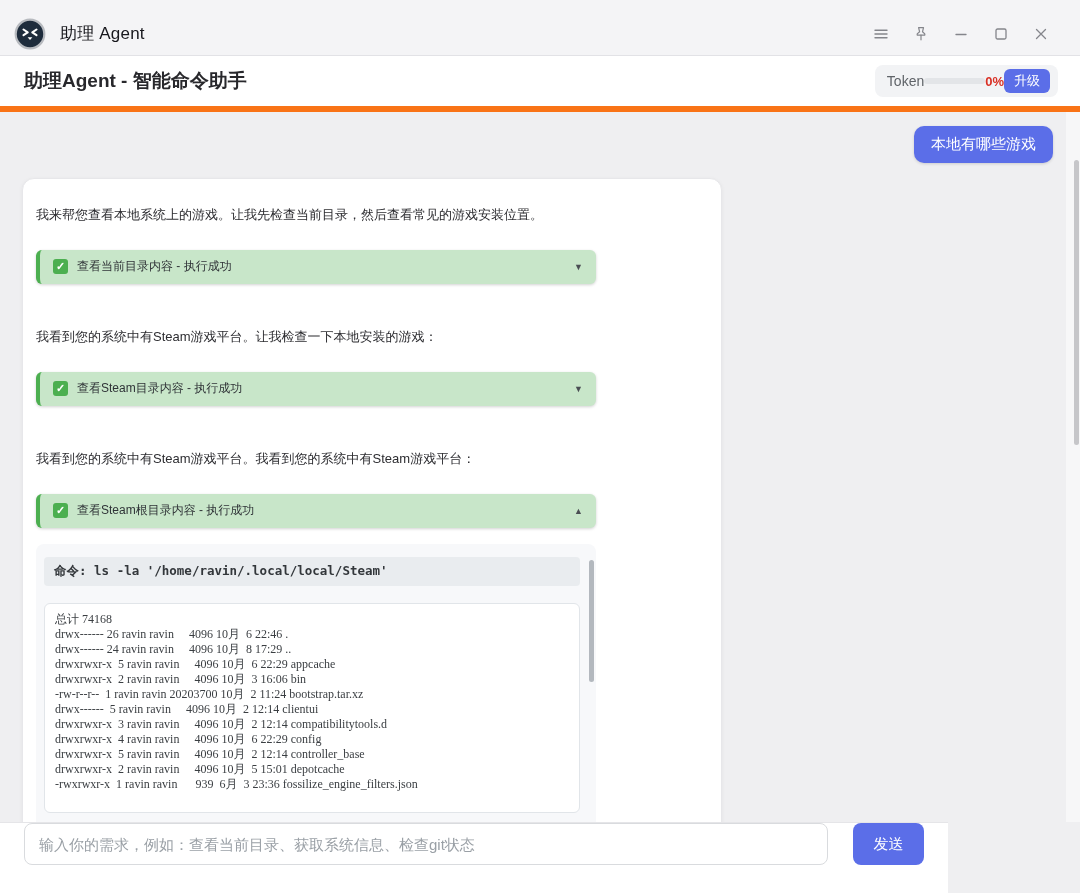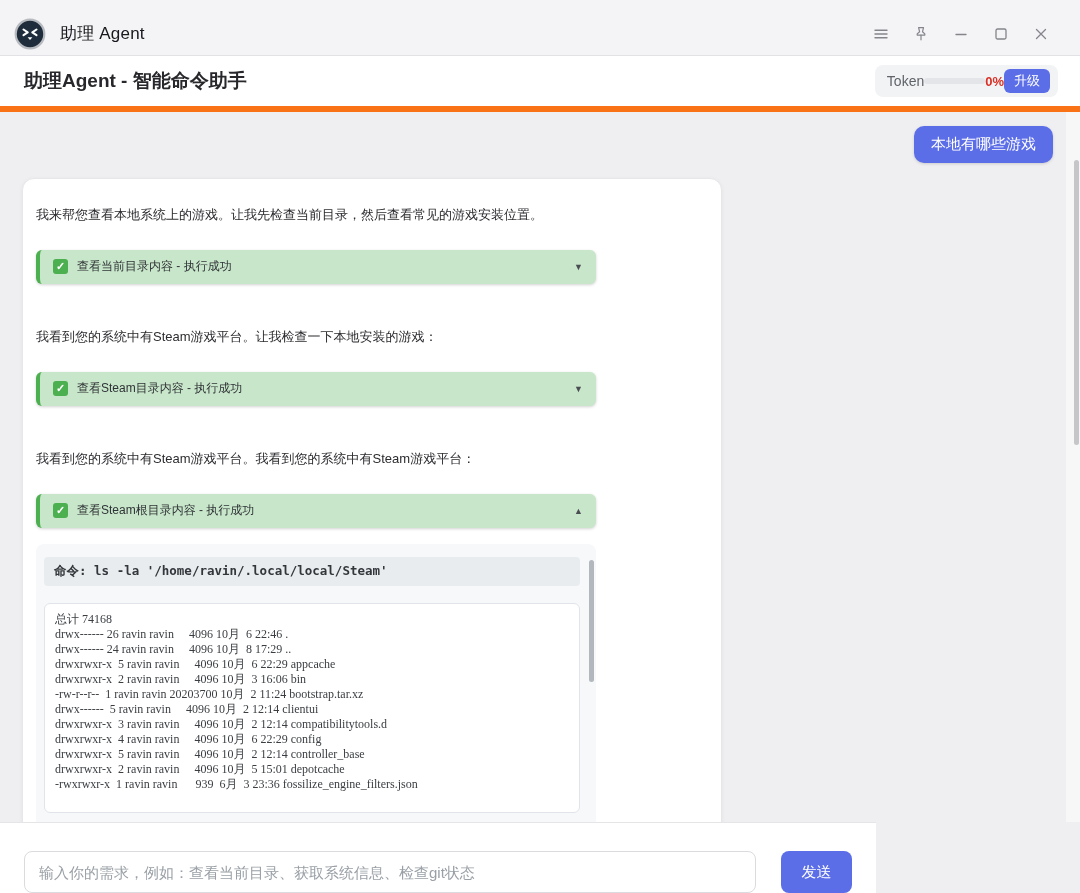--- a/index.html
+++ b/index.html
@@ -104,23 +104,23 @@
     margin-top:17px; background:#ffffff; border:1px solid #e1e5e9; border-radius:6px;
     padding:8px 10px 20px 10px; overflow:hidden;
   }
   .output-box pre {
     font-family:Liberation Serif, serif; font-size:12px; line-height:15px;
     color:#3a3e42; white-space:pre;
   }
 
   
   .inputbar {
-    position:absolute; left:0; bottom:0; width:876px; height:71px;
+    position:absolute; left:0; bottom:0; width:948px; height:71px;
     background:#ffffff; border-top:1px solid #e5e5e8;
-    display:flex; align-items:flex-end; padding:0 24px; gap:13px;
+    display:flex; align-items:flex-start; padding:0 24px; gap:13px;
   }
   .req-input {
     flex:1; height:42px; border:1px solid #d9dbde; border-radius:8px;
     padding:0 14px; font-size:15px; font-family:"Liberation Sans", sans-serif;
     color:#2c2c30; background:#fff; outline:none;
   }
   .req-input::placeholder { color:#9aa0a6; }
   .send-btn {
     width:71px; height:42px; background:#5b6ee8; color:#fff; font-size:15px;
     border:none; border-radius:8px; cursor:pointer;

